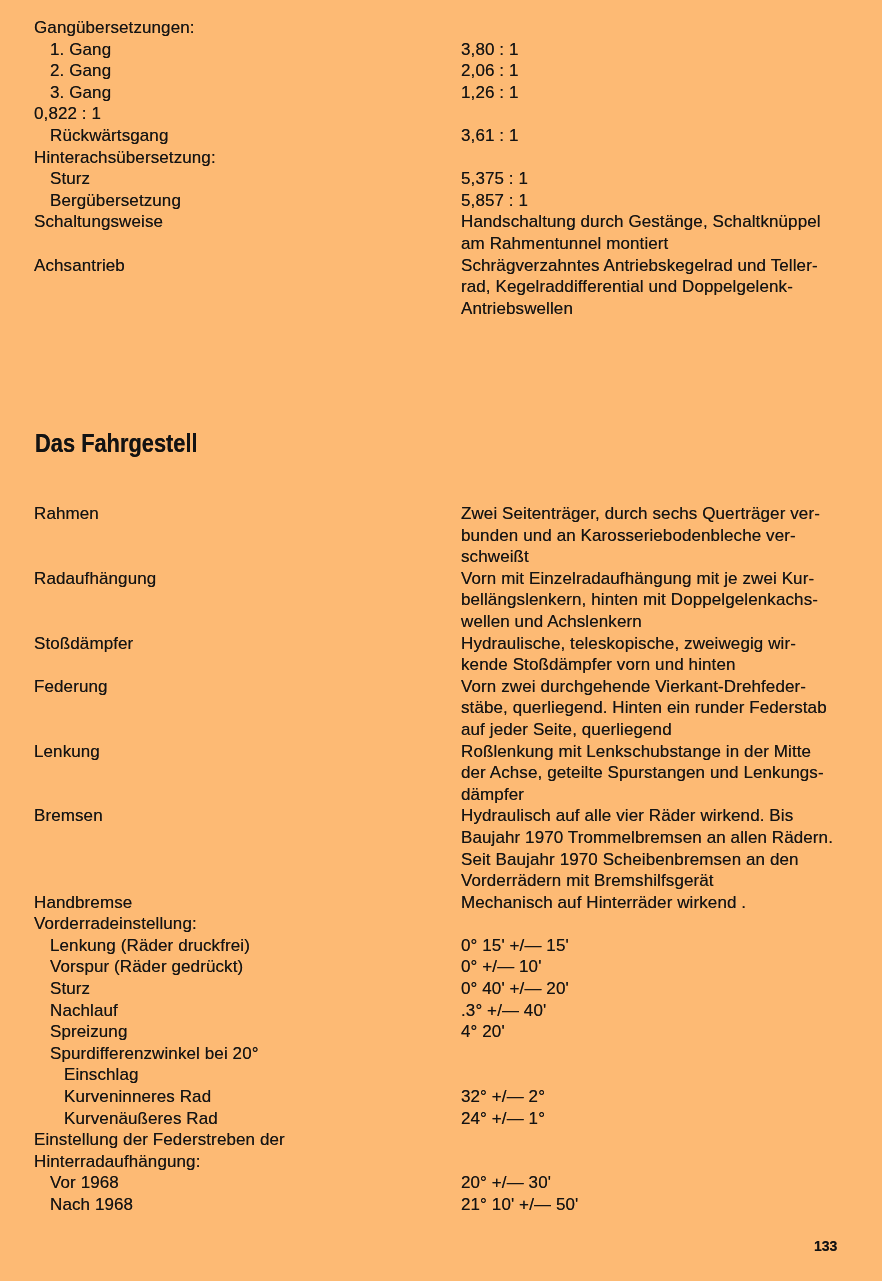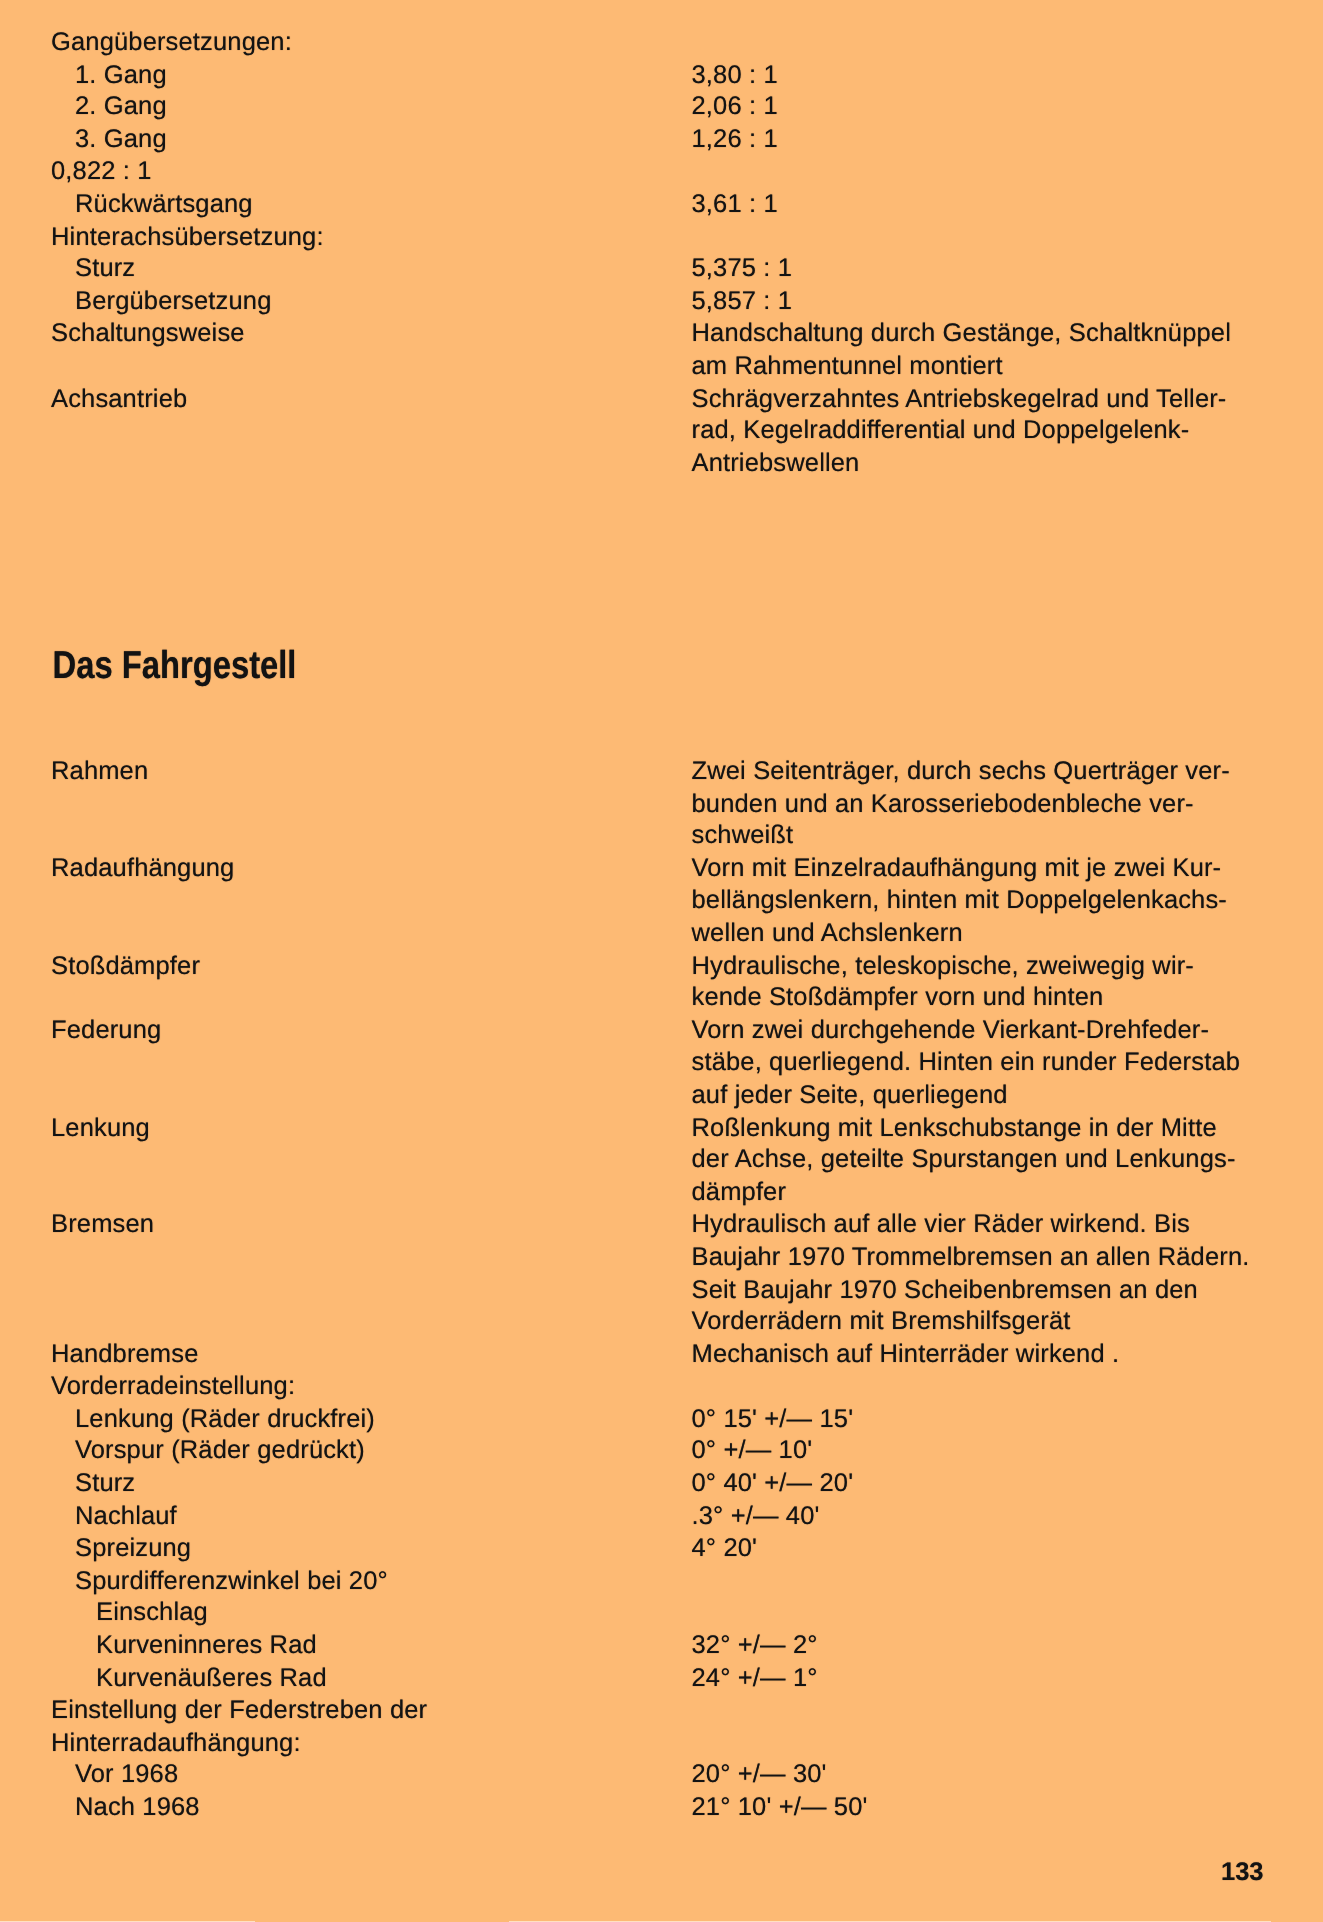--- a/index.html
+++ b/index.html
@@ -48,21 +48,21 @@
     letter-spacing: 0px;
     transform: scaleX(0.84);
     transform-origin: left center;
     text-shadow: 0 0 0.7px rgba(17,17,17,0.8);
     white-space: nowrap;
   }
   .page-number {
     position: absolute;
     left: 814px;
     top: 1238px;
-    font-size: 17px;
+    font-size: 14px;
     font-weight: bold;
     text-shadow: 0 0 0.6px rgba(17,17,17,0.65);
   }
 </style>
 </head>
 <body>
 
 <div class="page">
 
   <div id="drivetrain-rows" class="spec-table">

